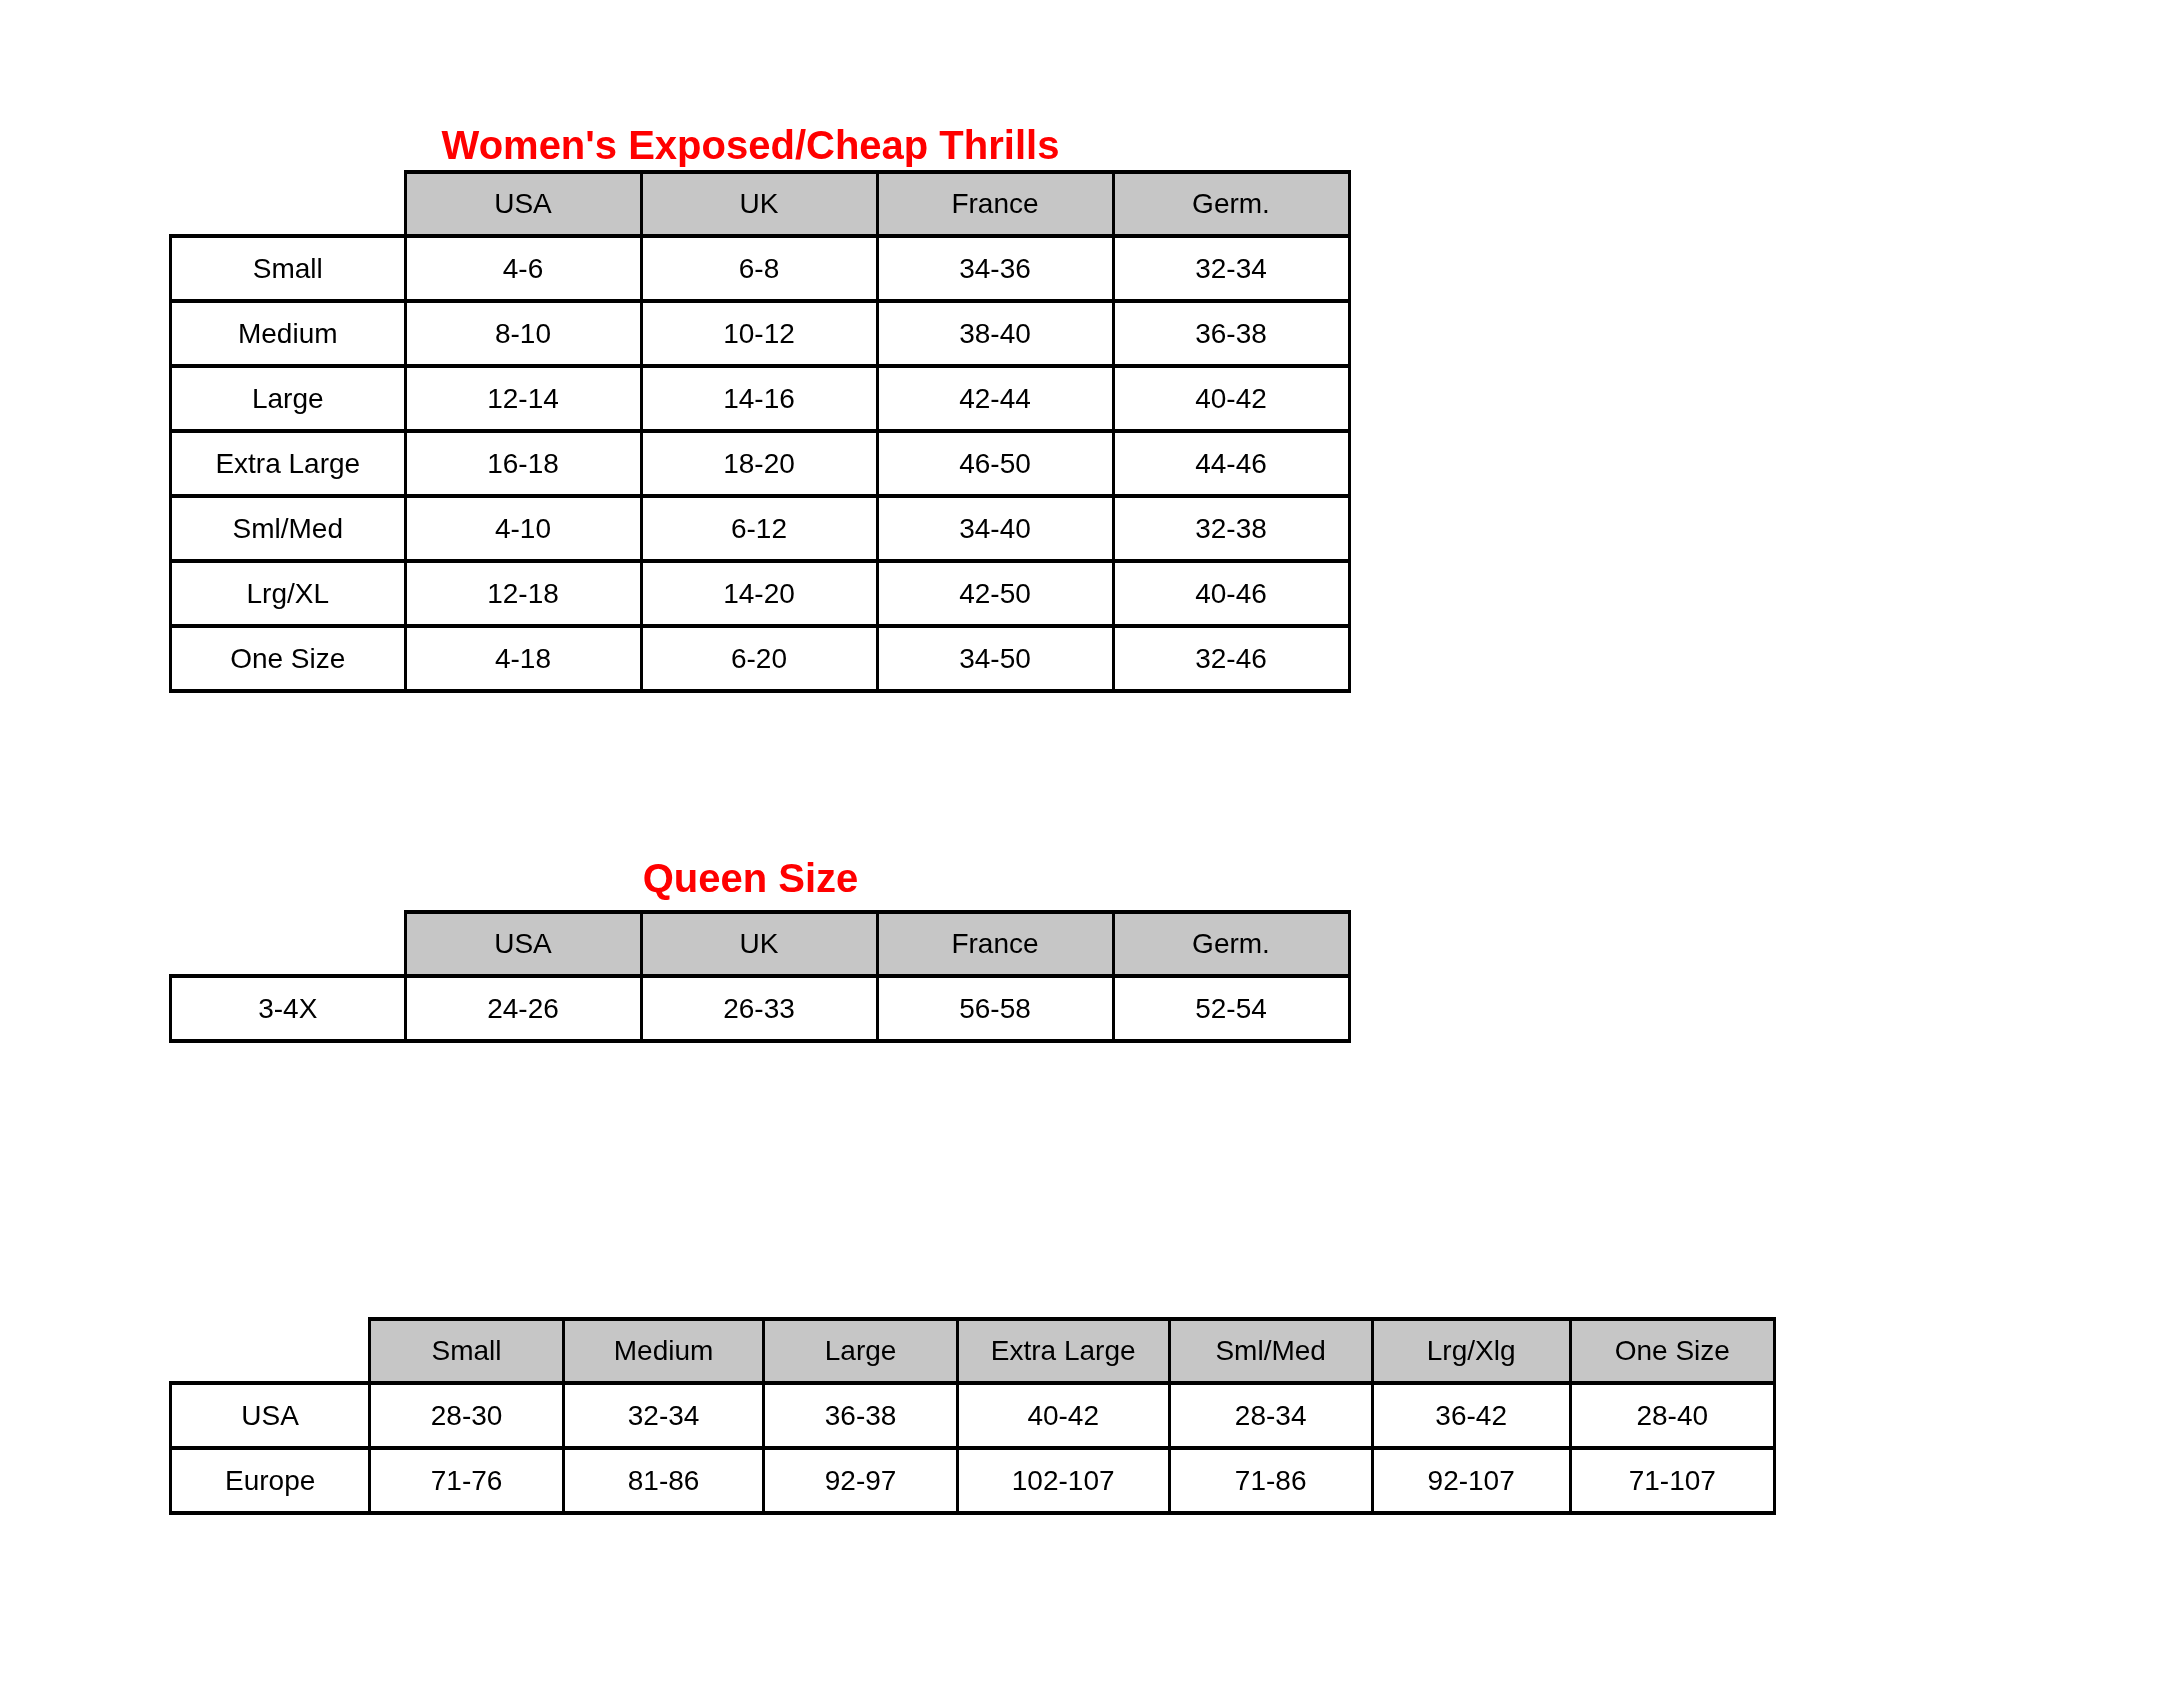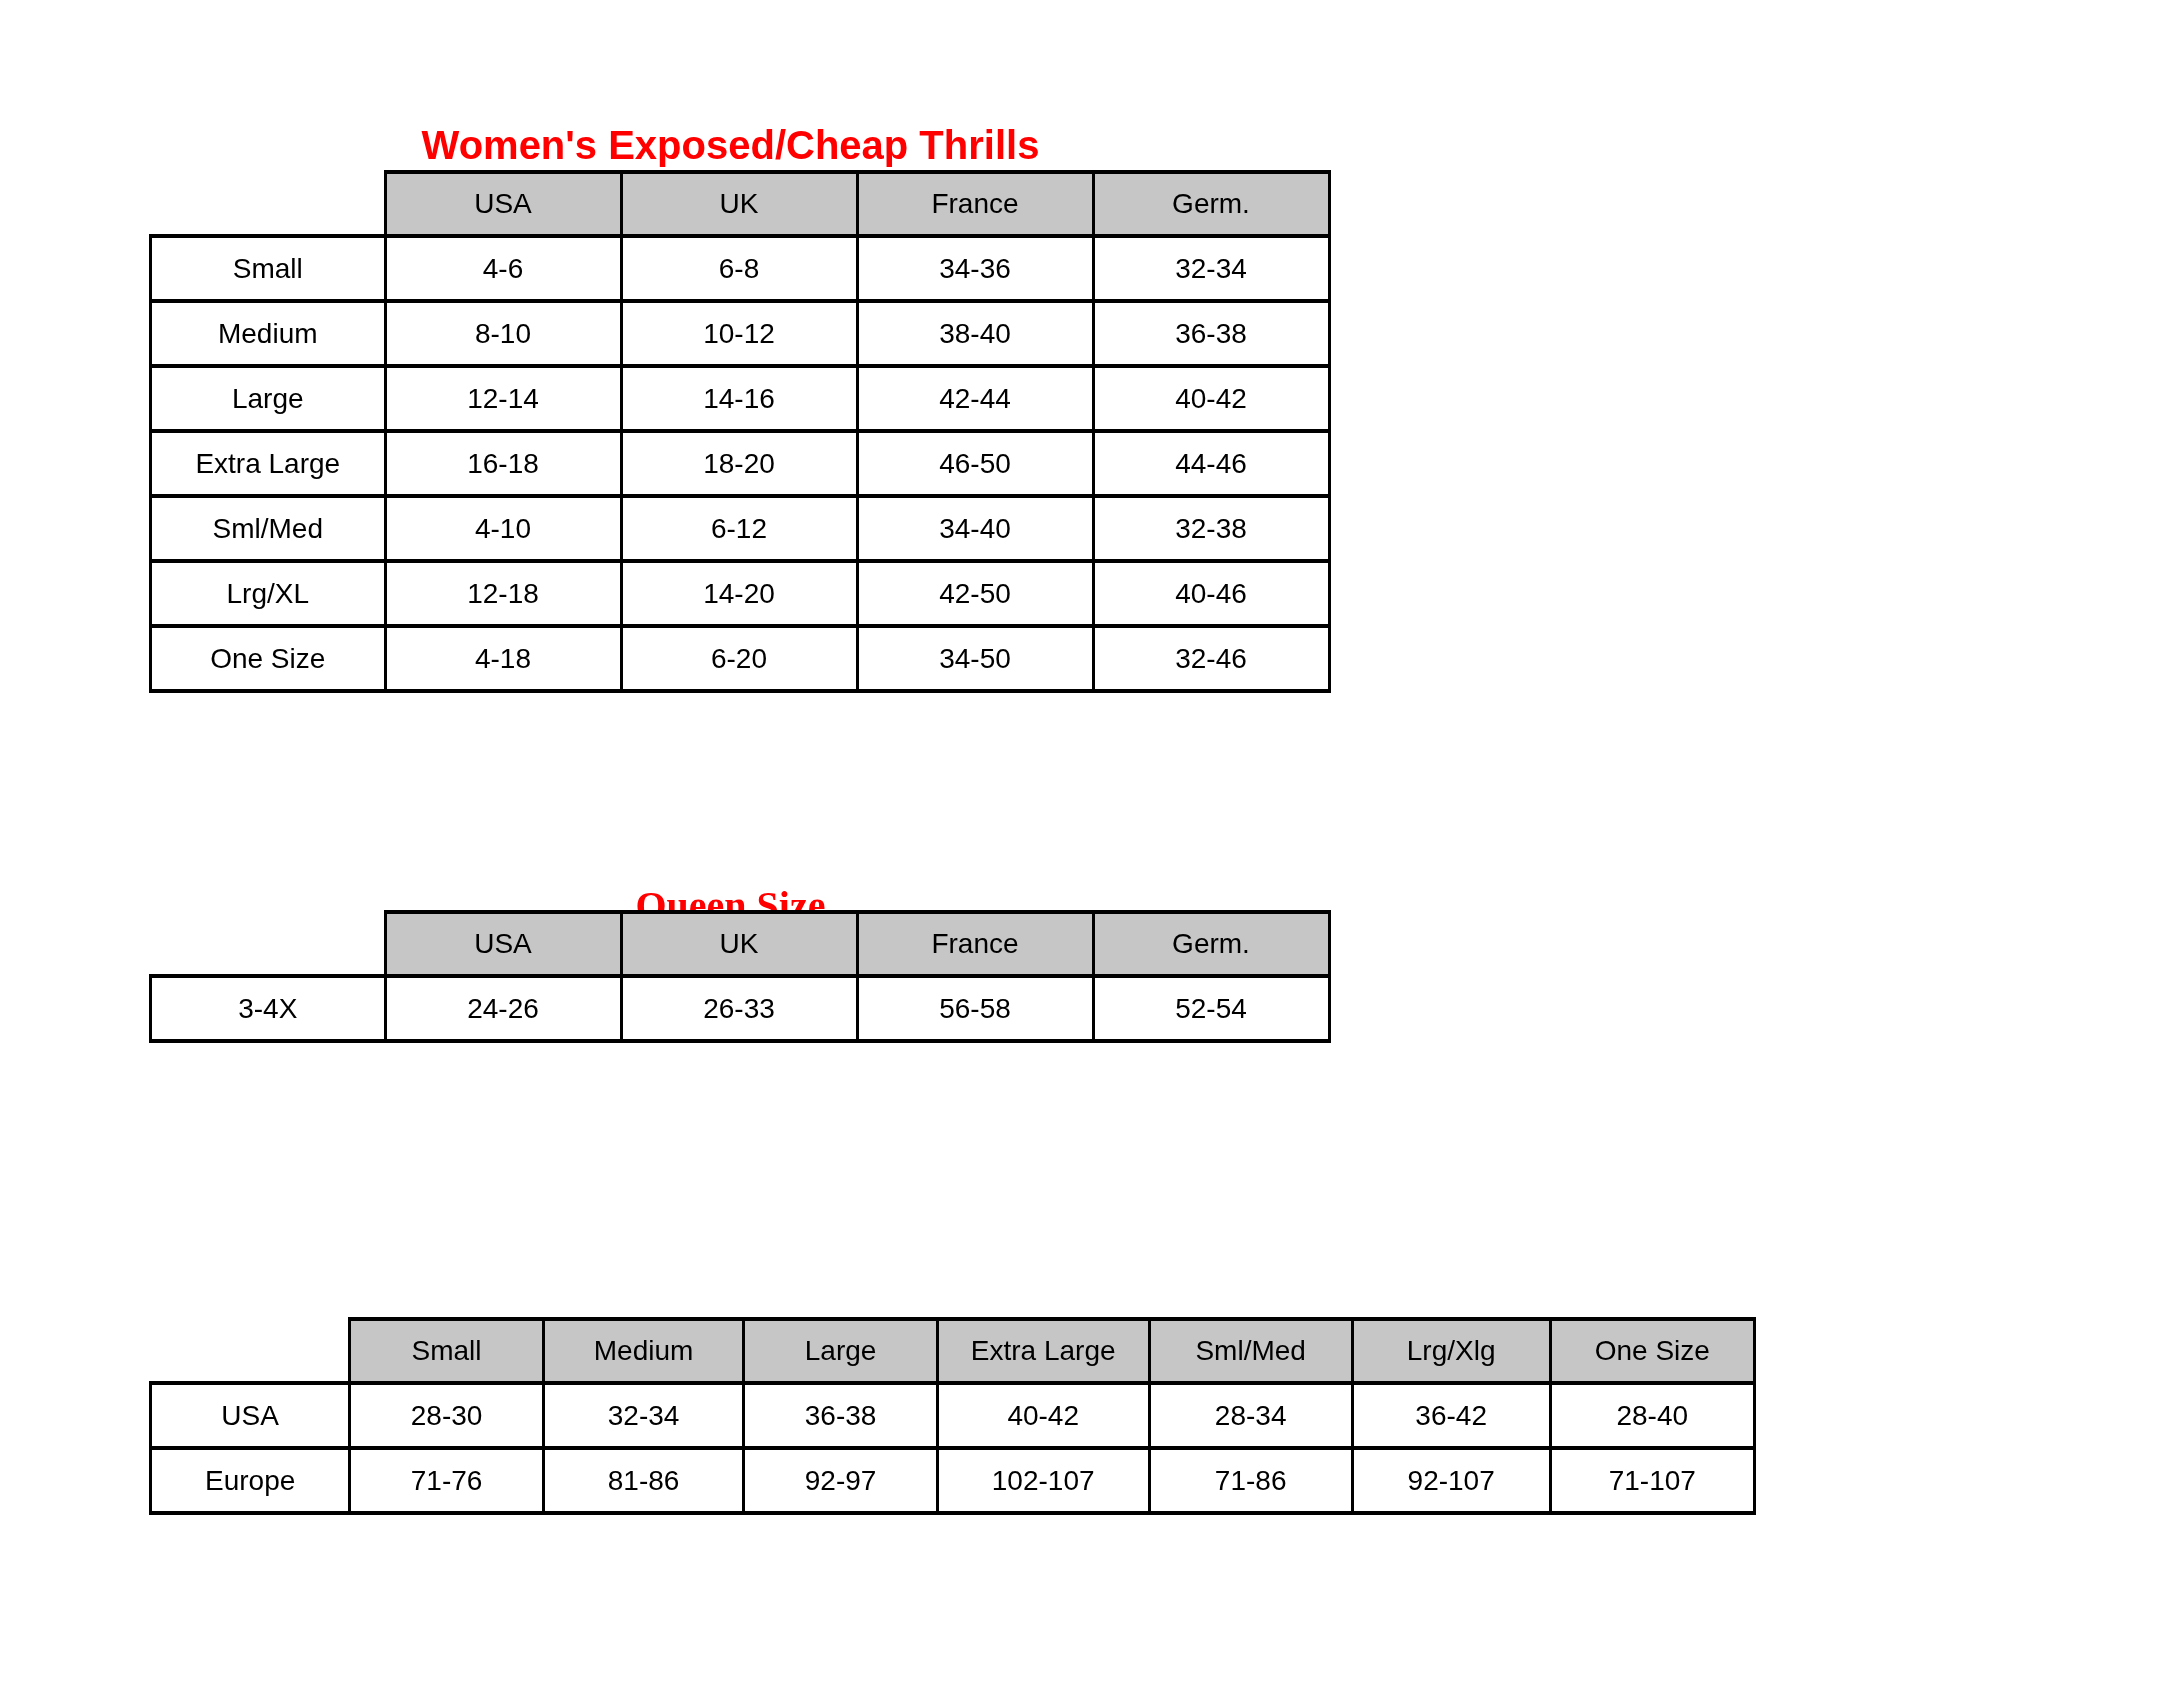--- a/index.html
+++ b/index.html
@@ -10,21 +10,21 @@
     --page-bg: #ffffff;
   }
   html, body { margin: 0; padding: 0; }
   body {
     width: 2178px; height: 1683px;
     background: var(--page-bg);
     font-family: "Liberation Sans", sans-serif;
     color: var(--text-color);
     position: relative;
   }
-  .page { position: absolute; inset: 0; width: 1756px; height: 1683px; }
+  .page { position: absolute; inset: 0; width: 1756px; height: 1683px; margin-left: 20px; }
   .table-title {
     position: absolute;
     left: 149px; width: 1163px;
     text-align: center;
     font-size: 40px; font-weight: bold;
     color: var(--title-color);
     line-height: 44px;
     white-space: nowrap;
   }
   table.size-table {
@@ -46,21 +46,21 @@
     overflow: hidden;
     white-space: nowrap;
   }
   .size-table thead th { background: var(--header-bg); height: 60px; }
   .size-table tbody th, .size-table tbody td { background: #ffffff; height: 61px; }
   .size-table th.corner { border: none; background: transparent; }
   #t1 { top: 170px; left: 149px; }
   #t2 { top: 910px; left: 149px; }
   #t3 { top: 1317px; left: 149px; }
   #title1 { top: 123px; }
-  #title2 { top: 884px; font-family: Liberation Serif, serif; }
+  #title2 { top: 856px; }
   #title3 { top: 1342px; }
 </style>
 </head>
 <body>
 
 <div class="page">
 
   <div id="title1" class="table-title">Women's Exposed/Cheap Thrills</div>
   <table id="t1" class="size-table">
       <thead>

